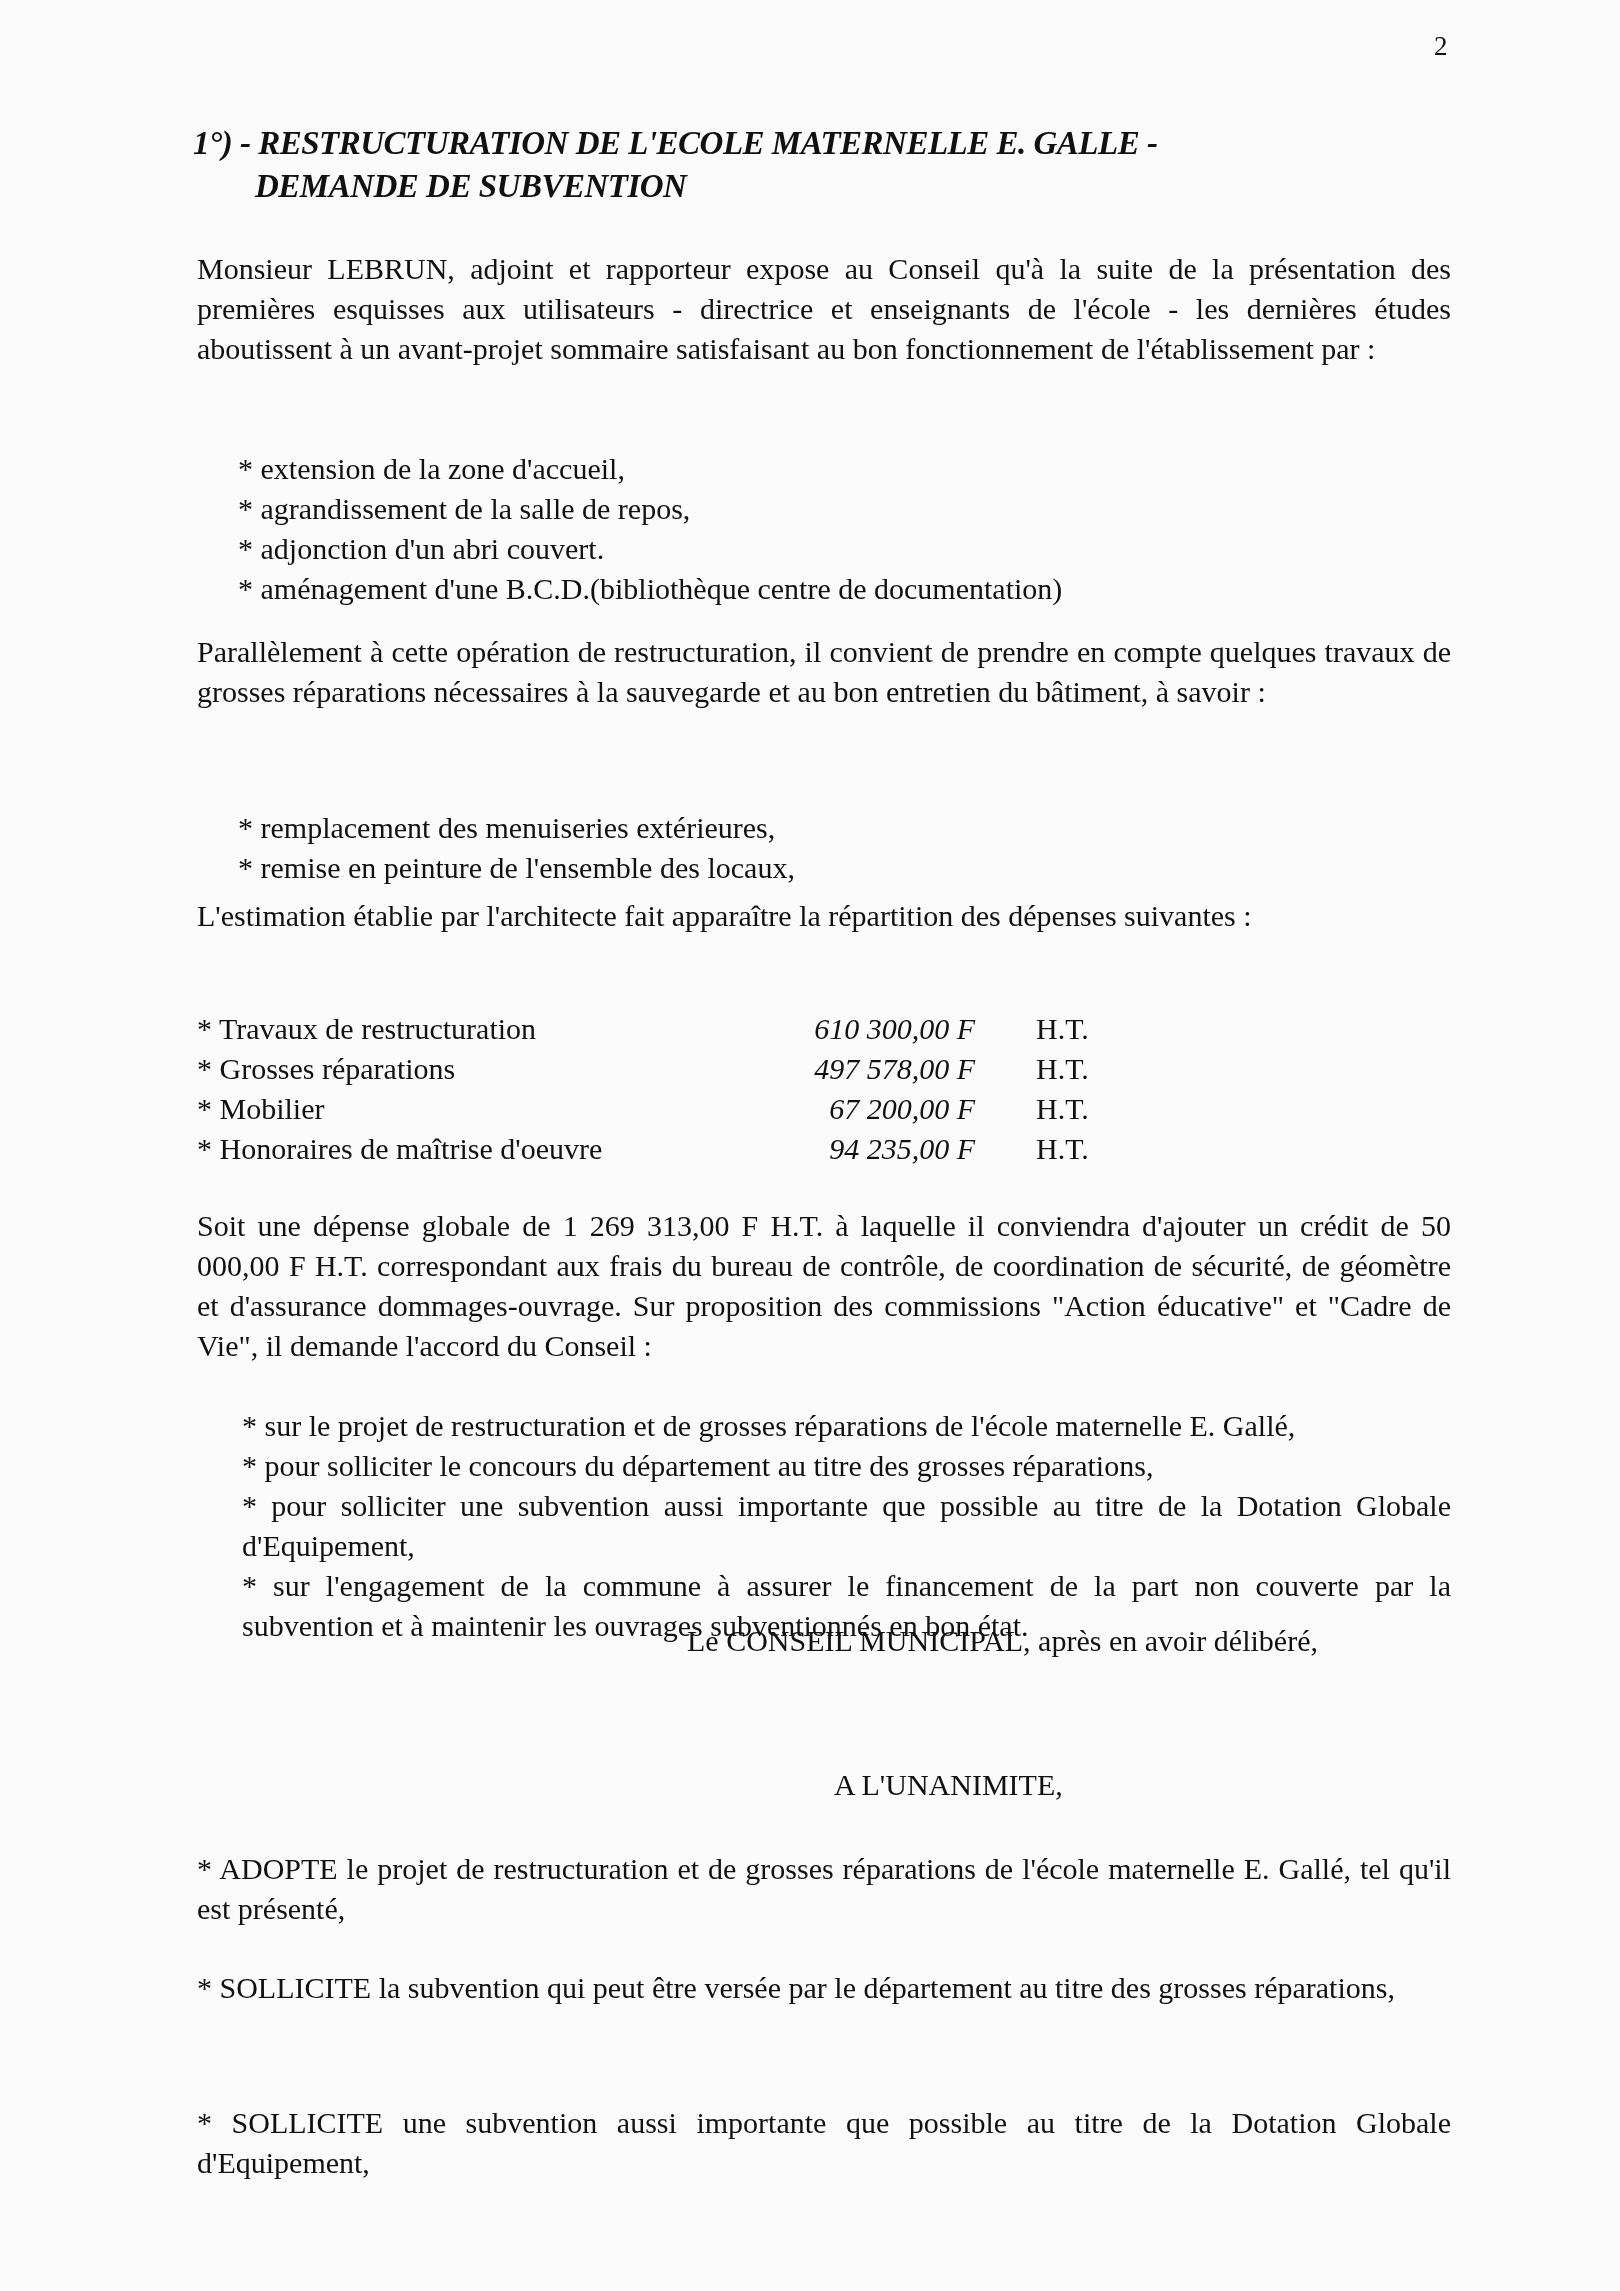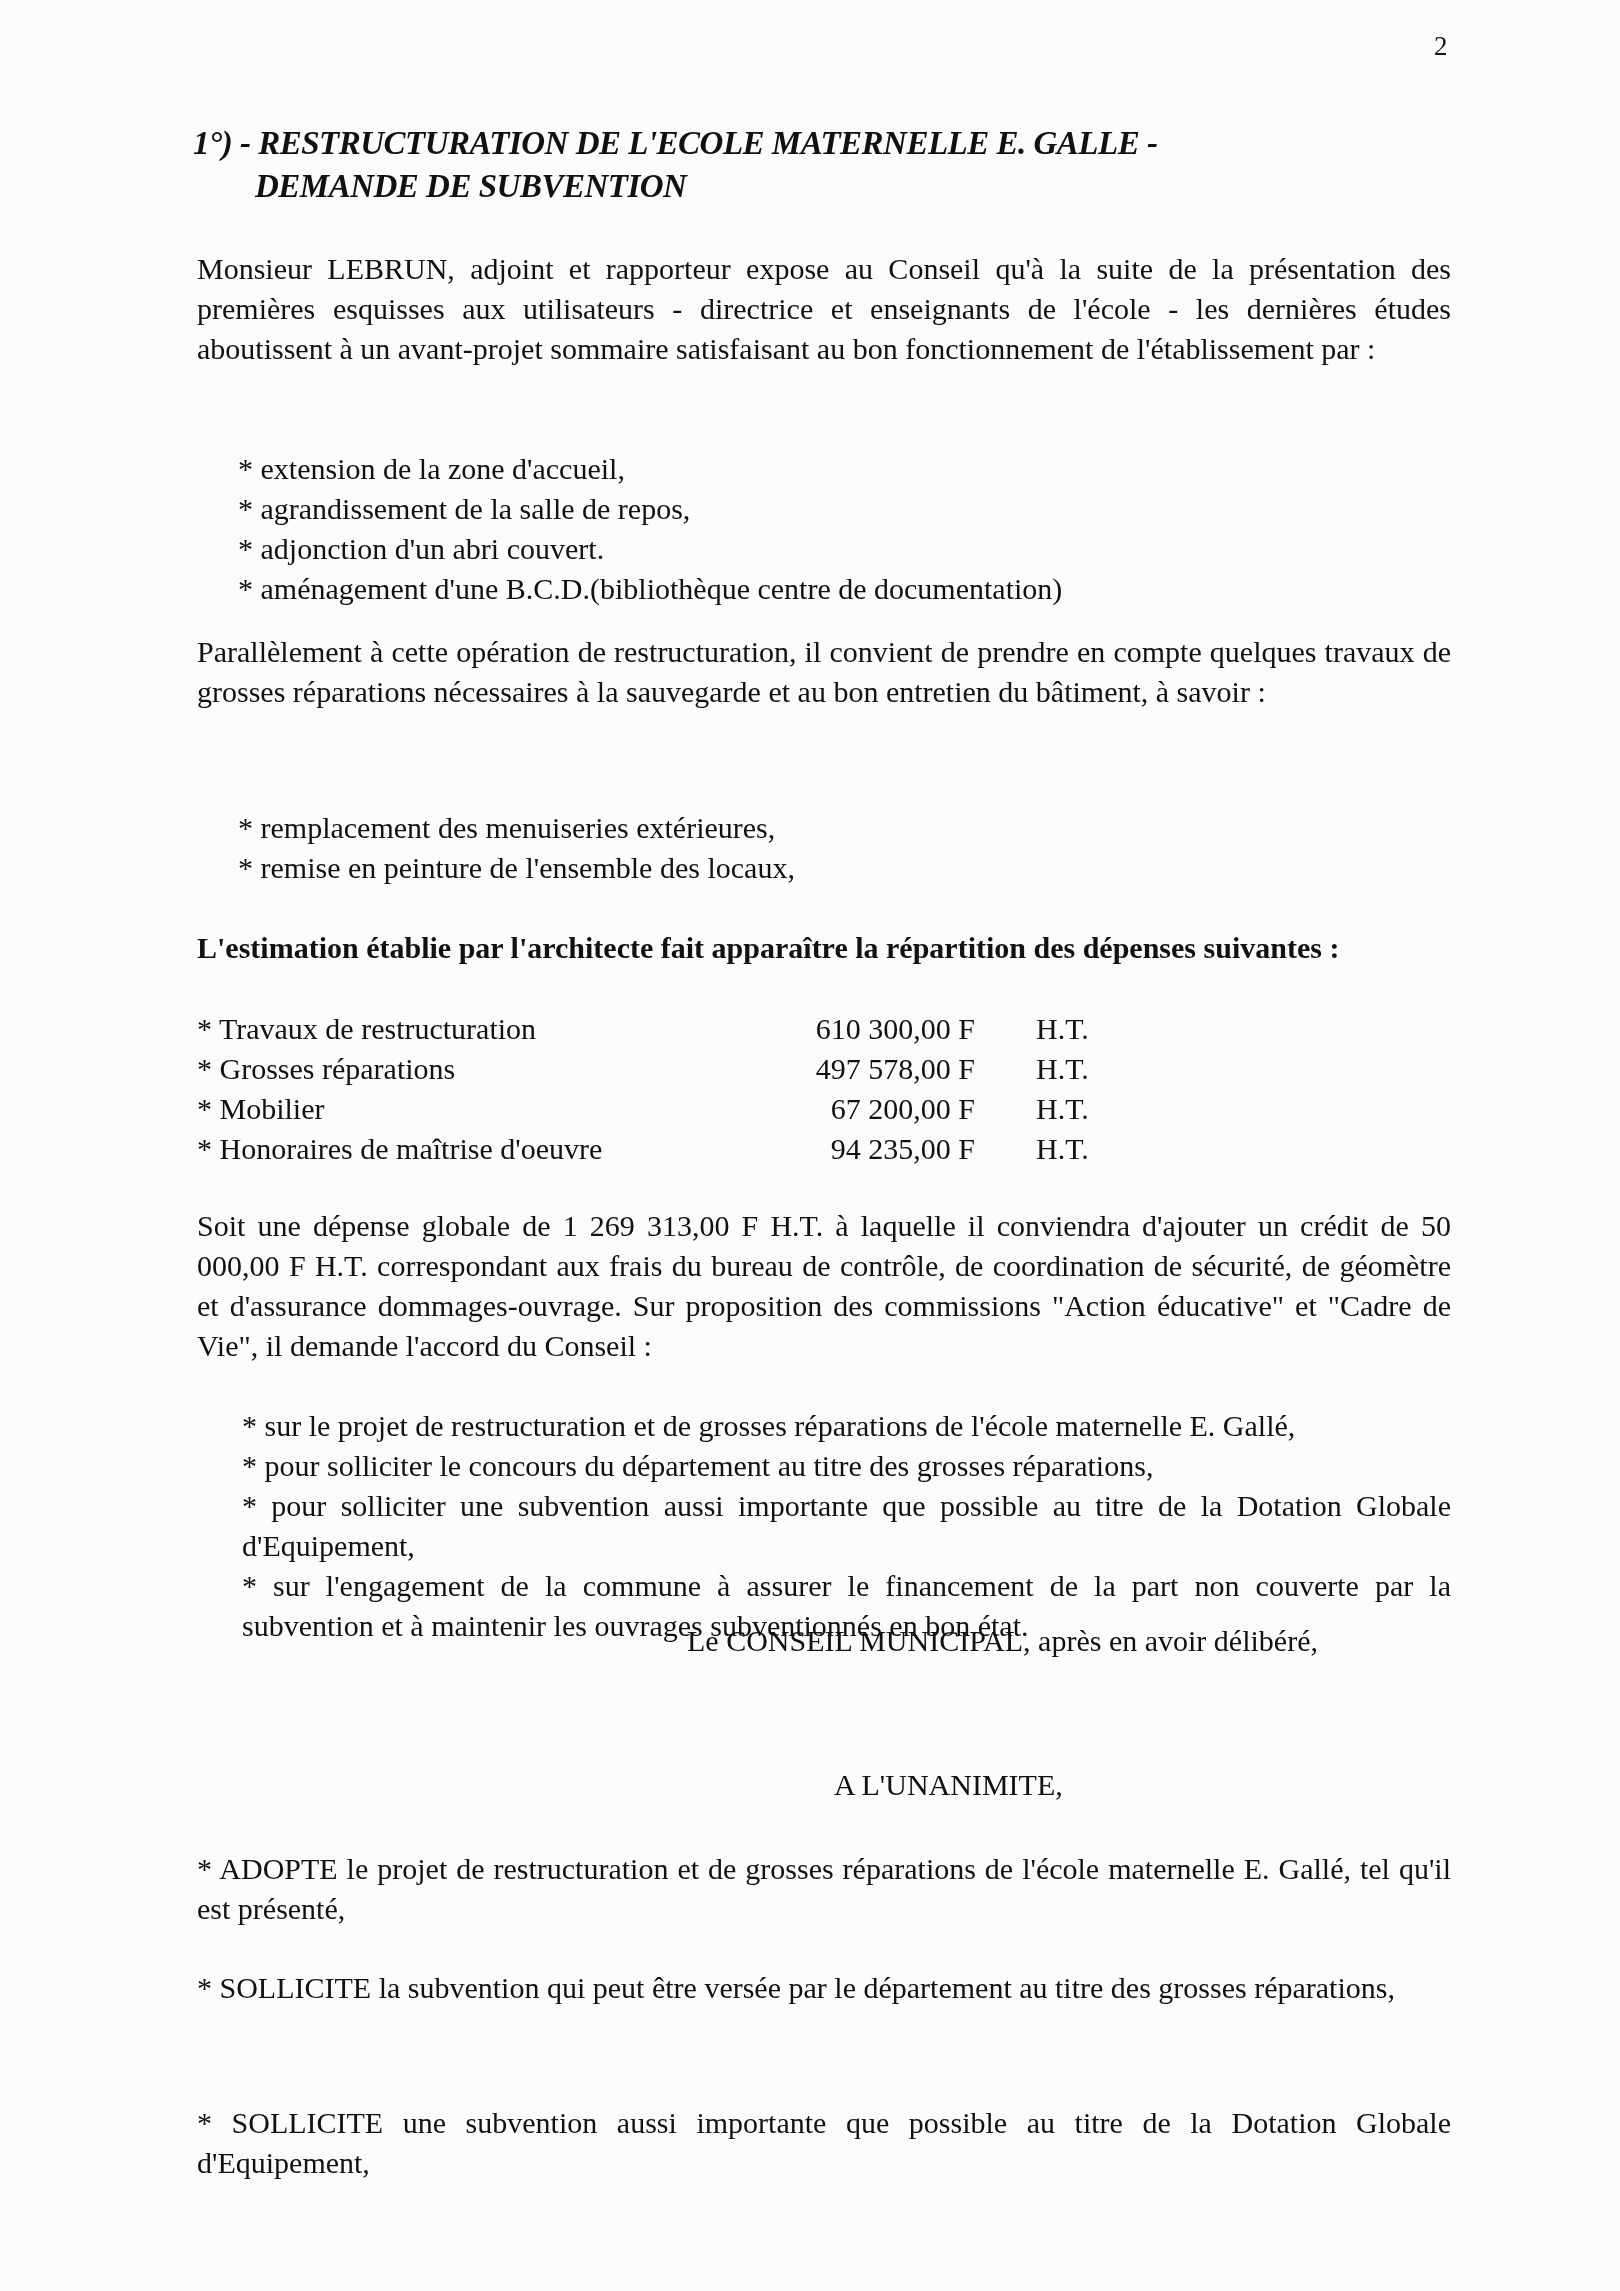--- a/index.html
+++ b/index.html
@@ -24,21 +24,21 @@
   .title .l2 { padding-left: 62px; display: block; }
   .block {
     position: absolute; left: 197px; width: 1254px;
     font-size: 30px; line-height: 40px;
   }
   .just { text-align: justify; text-align-last: left; }
   .bullets { padding-left: 41px; }
   .bullets div { white-space: nowrap; }
   .cost-row { position: relative; height: 40px; white-space: nowrap; }
   .cost-row .lbl { position: absolute; left: 0; }
-  .cost-row .amt { position: absolute; right: 476px; text-align: right; }
+  .cost-row .amt { position: absolute; right: 476px; text-align: right; font-style: italic; }
   .cost-row .unit { position: absolute; left: 839px; }
 </style>
 </head>
 <body>
 
 <div class="page-num">2</div>
 
 <div class="title">
   <span>1°) - RESTRUCTURATION DE L'ECOLE MATERNELLE E. GALLE -</span>
   <span class="l2">DEMANDE DE SUBVENTION</span>
@@ -53,21 +53,21 @@
   <div>* aménagement d'une B.C.D.(bibliothèque centre de documentation)</div>
 </div>
 
 <div class="block just" style="top:632px;">Parallèlement à cette opération de restructuration, il convient de prendre en compte quelques travaux de grosses réparations nécessaires à la sauvegarde et au bon entretien du bâtiment, à savoir :</div>
 
 <div class="block bullets" style="top:808px;">
   <div>* remplacement des menuiseries extérieures,</div>
   <div>* remise en peinture de l'ensemble des locaux,</div>
 </div>
 
-<div class="block" style="top:928px;font-weight:bold;">L'estimation établie par l'architecte fait apparaître la répartition des dépenses suivantes :</div>
+<div class="block" style="top:896px;">L'estimation établie par l'architecte fait apparaître la répartition des dépenses suivantes :</div>
 
 <div class="block" style="top:1009px;">
   <div class="cost-row">
     <span class="lbl">* Travaux de restructuration</span>
     <span class="amt">610 300,00 F</span>
     <span class="unit">H.T.</span>
   </div>
   <div class="cost-row">
     <span class="lbl">* Grosses réparations</span>
     <span class="amt">497 578,00 F</span>

